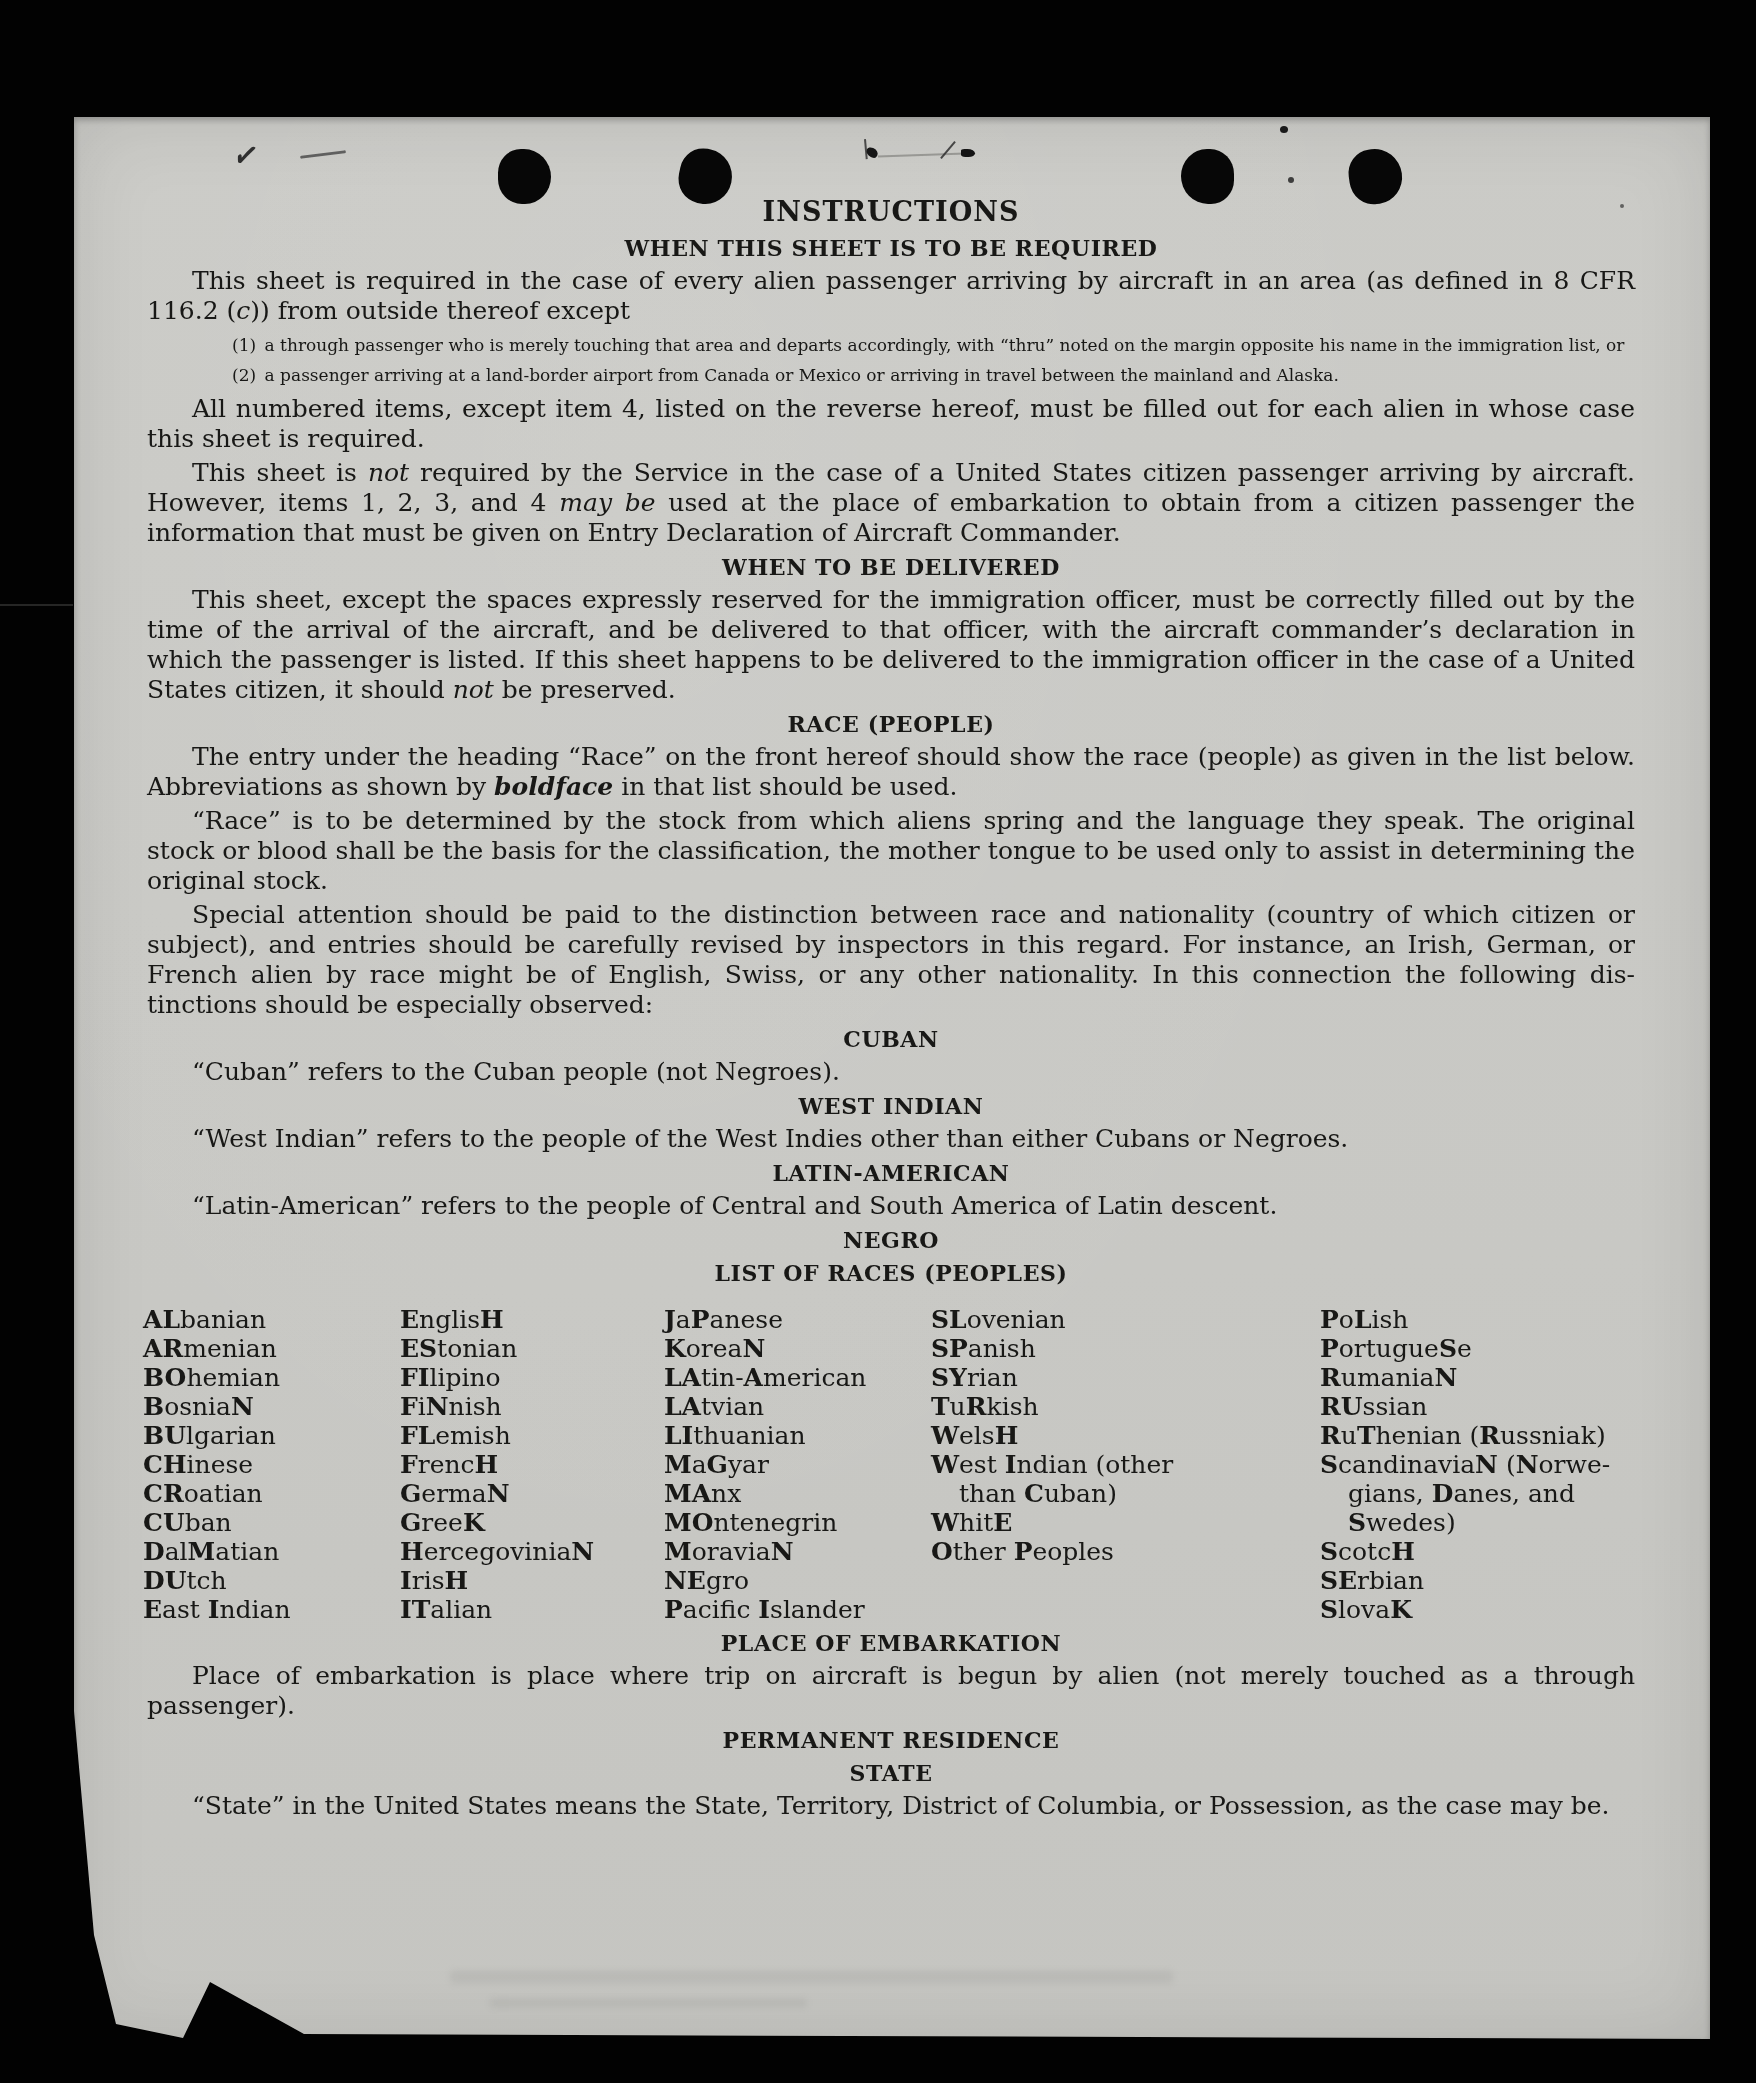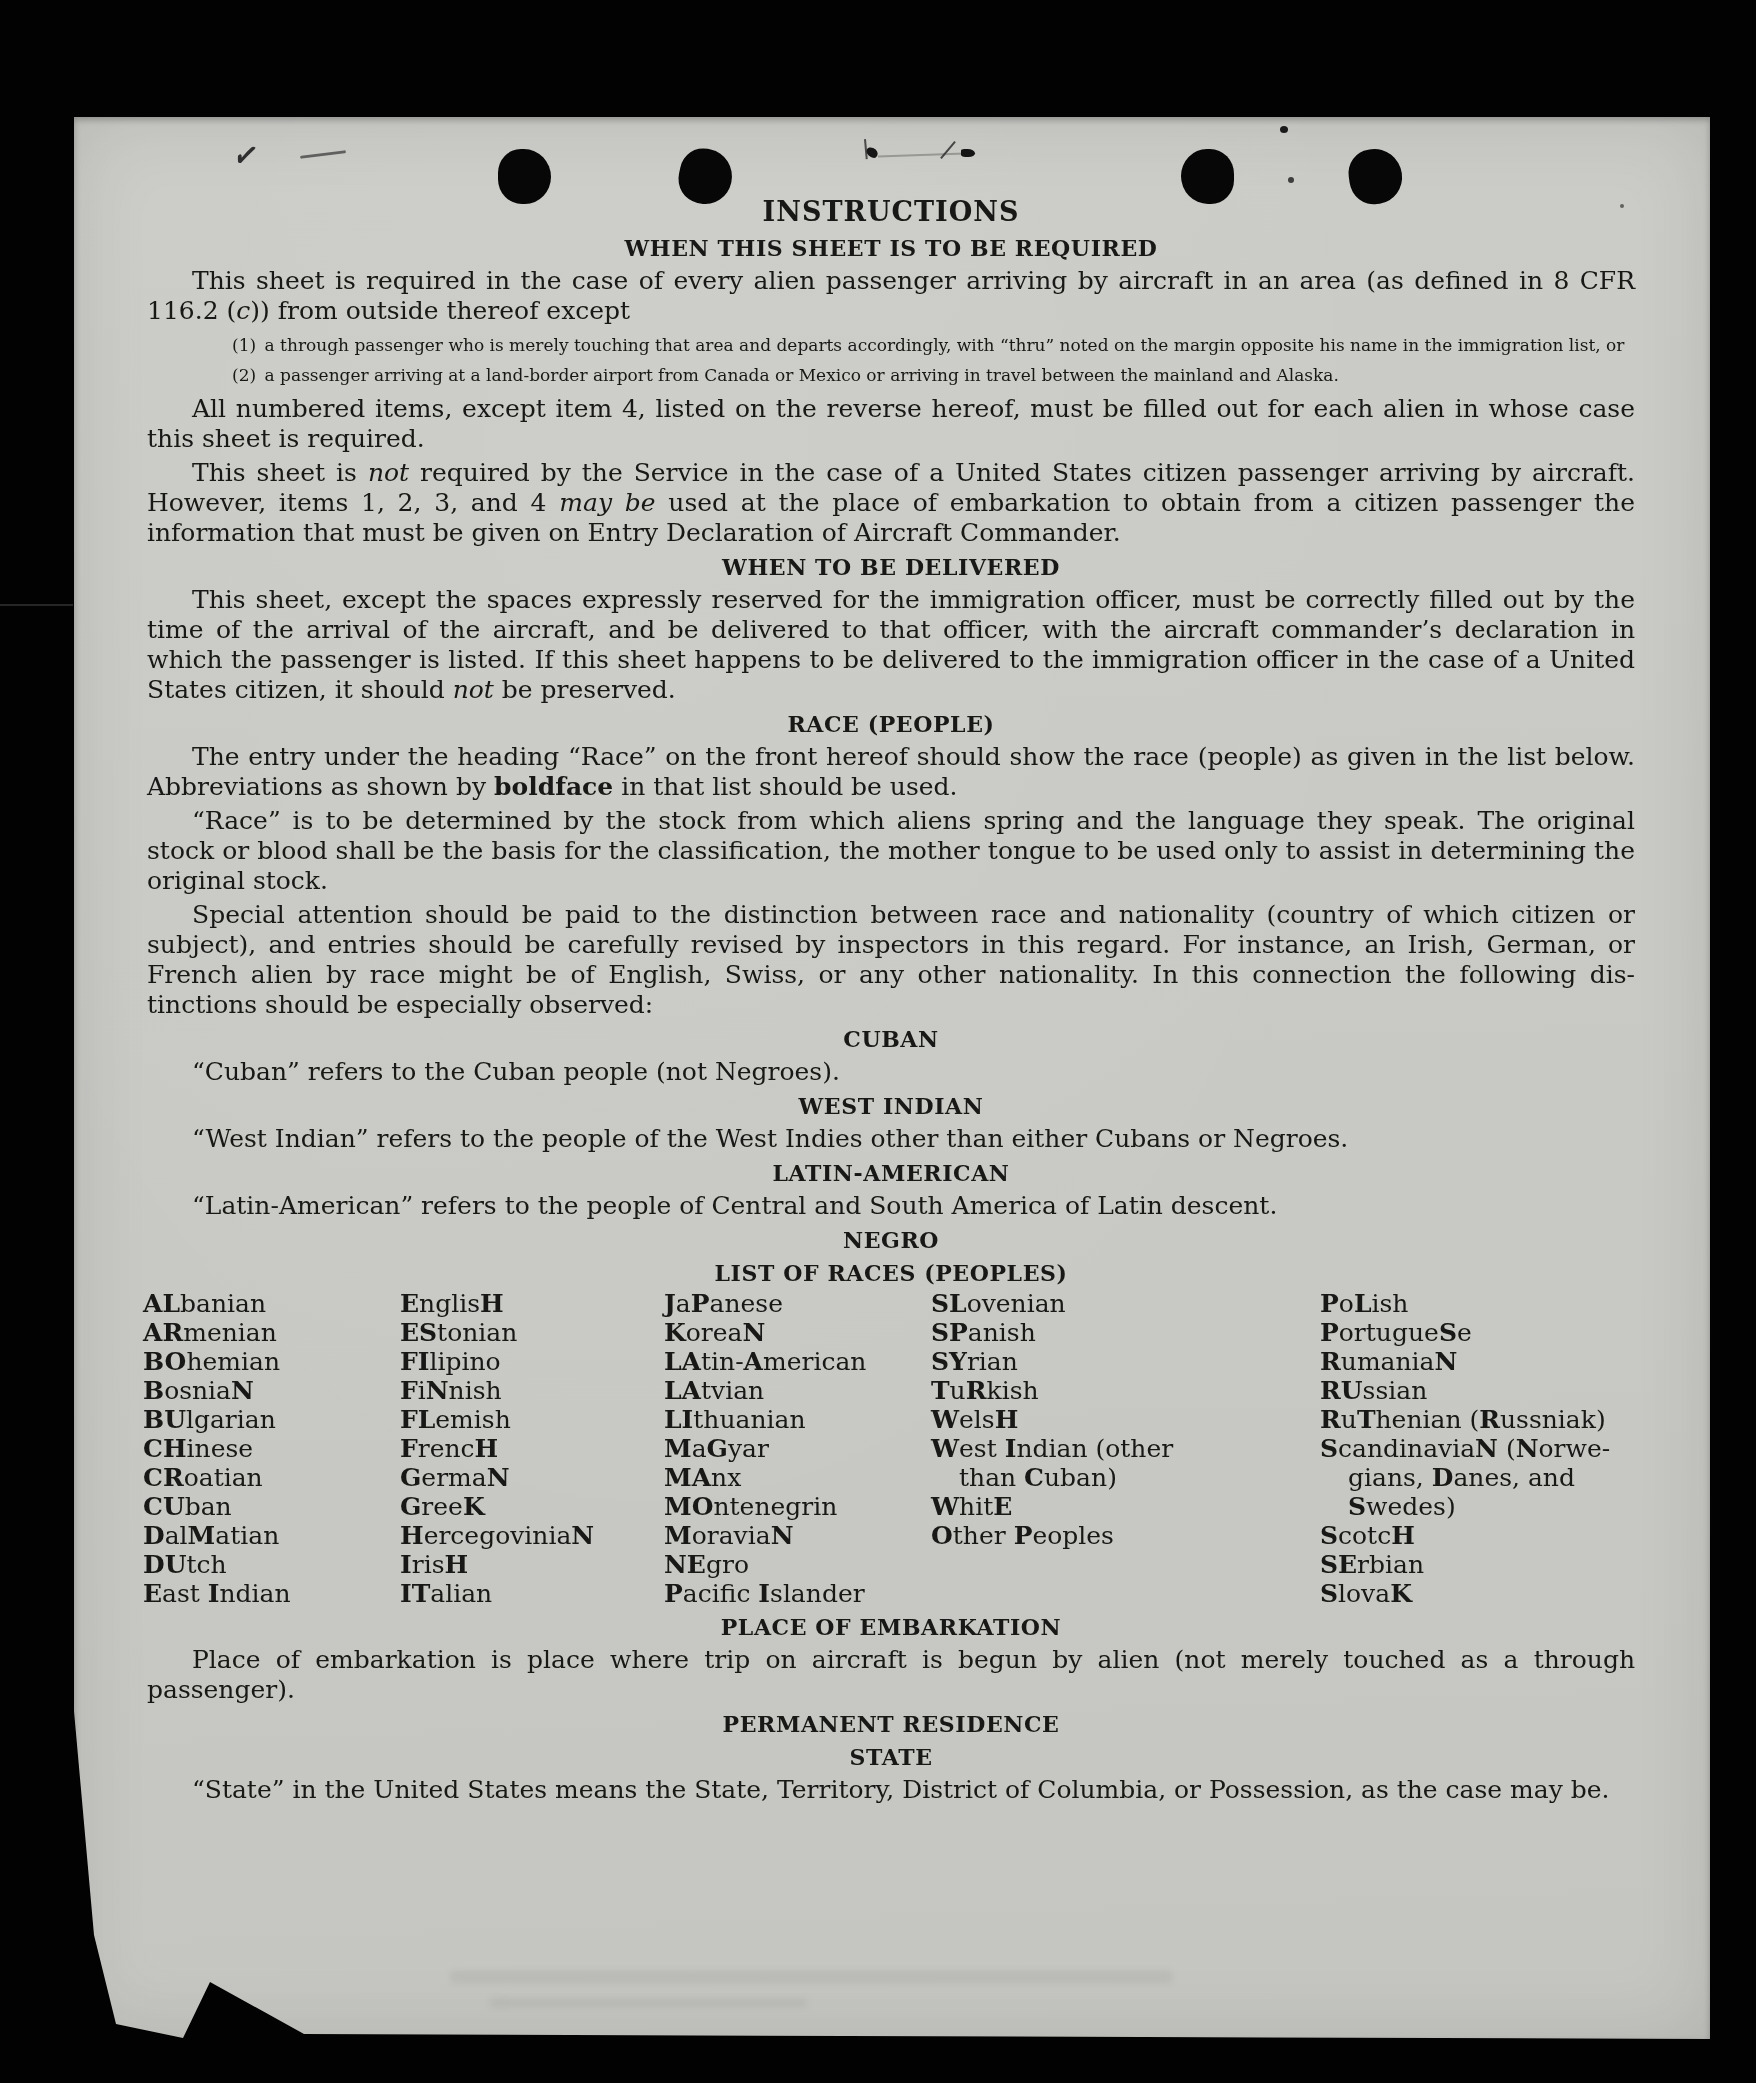--- a/index.html
+++ b/index.html
@@ -43,21 +43,21 @@
   .list-item{
     margin:0 0 0 136px;
     text-indent:-47px;
     font-size:17px;line-height:30px;
     text-align:justify;
   }
   .races{
     display:flex;
     margin-top:2px;
   }
-  .race-col{flex:0 0 auto;}
+  .race-col{flex:0 0 auto;margin-top:16px;}
   .race-col-0{width:257px;}
   .race-col-1{width:264px;}
   .race-col-2{width:267px;}
   .race-col-3{width:317px;}
   .race-col-4{width:389px;}
   .race-entry{
     font-size:25px;line-height:29px;
     padding-left:28px;text-indent:-28px;
   }
   .race-col-3 .race-entry{max-width:315px;}
@@ -117,21 +117,21 @@
     position:absolute;background:#8f8f8c;opacity:0.18;filter:blur(3px);
     border-radius:4px;
   }
   .ghost-1{left:376px;top:1853px;width:723px;height:14px;}
   .ghost-2{left:416px;top:1881px;width:317px;height:10px;}
   .scratch{
     position:absolute;left:0;top:604px;width:73px;height:2px;
     background:#4a4a48;opacity:0.5;
   }
   i{font-style:italic;}
-  .bf{font-weight:bold;}
+  .bf{font-weight:bold;font-style:italic;}
 </style>
 </head>
 <body>
 
 <div class="scratch"></div>
 
 <div class="paper">
 
   <div class="hole hole-1"></div>
   <div class="hole hole-2"></div>

